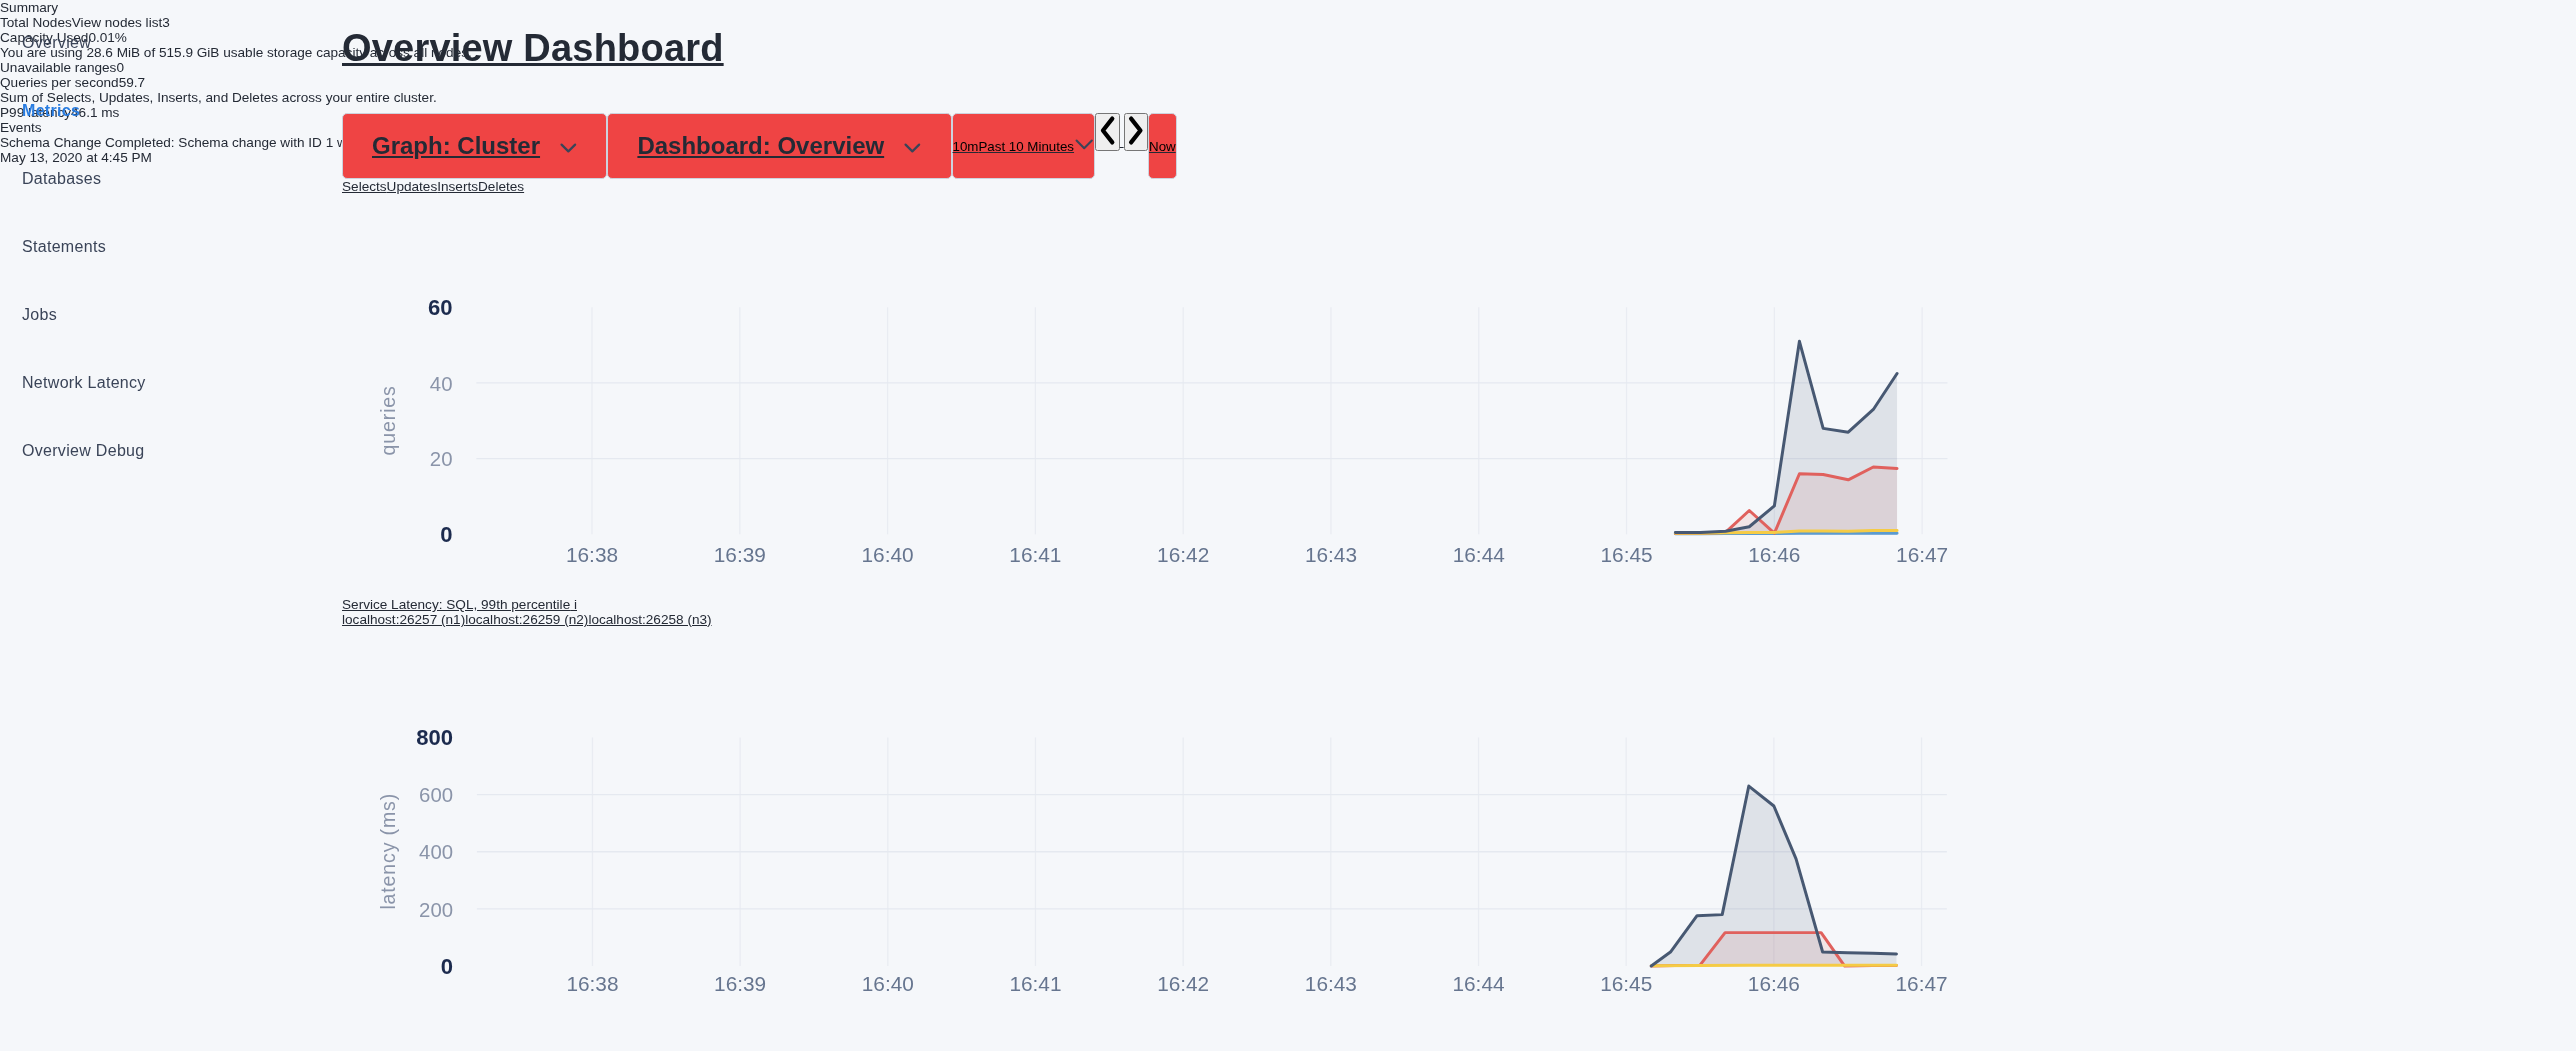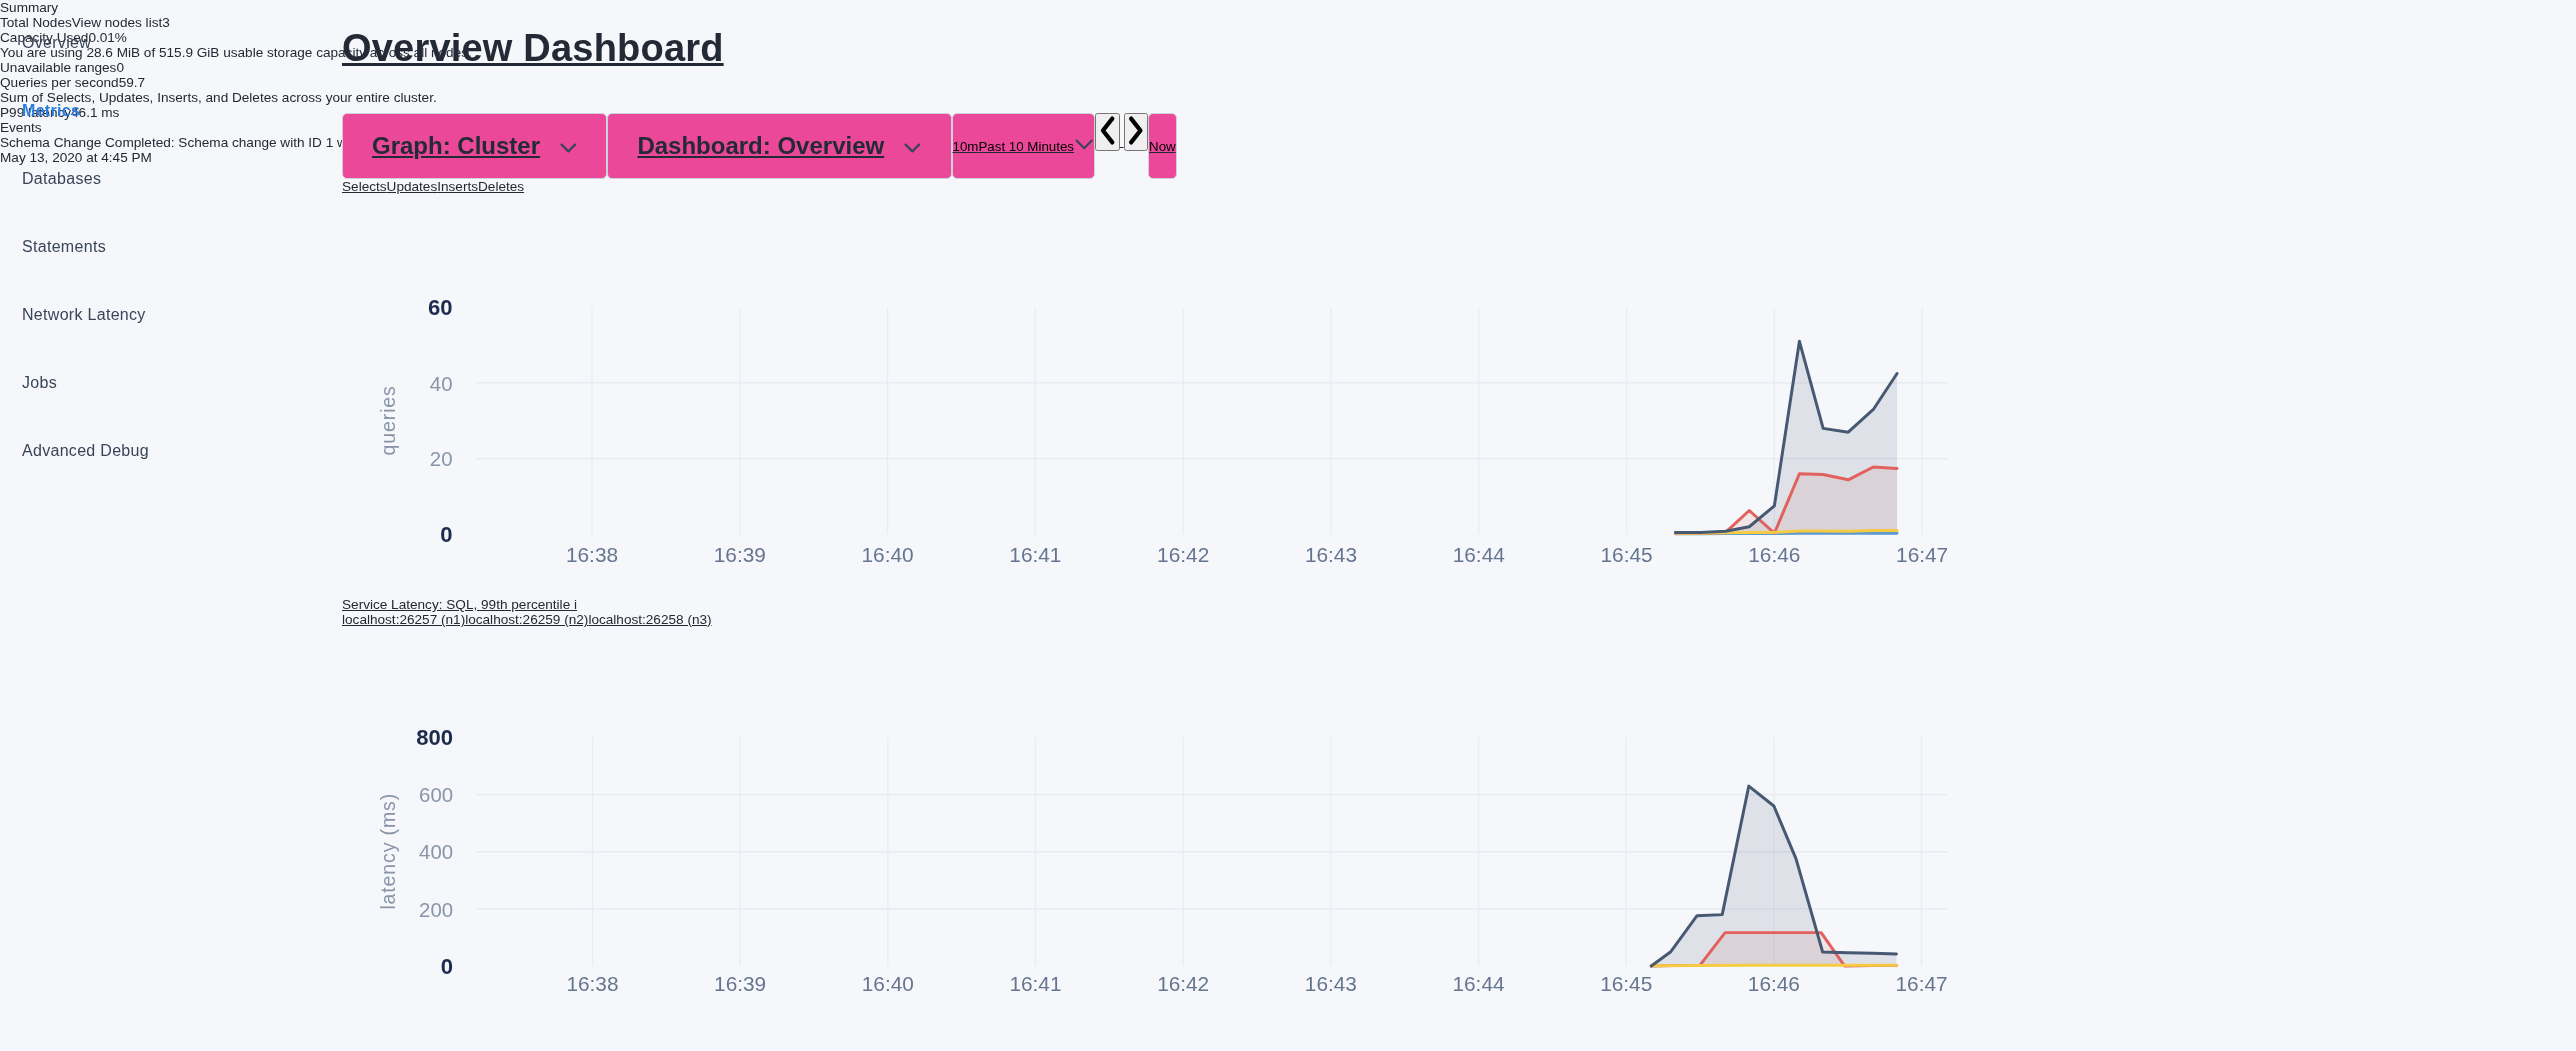--- a/index.html
+++ b/index.html
@@ -11,21 +11,21 @@
   .sidebar { position:absolute; left:0; top:0; width:340px; height:100%; padding:8.5px 0 0 22px; }
   .sidebar ul { list-style:none; }
   .sidebar li { height:68px; display:flex; align-items:center; font-size:16px; font-weight:500; color:#3A4458; letter-spacing:0.3px; cursor:pointer; }
   .sidebar li.active { color:#2A7DE1; font-weight:700; }
 
   
   .content { position:absolute; left:342px; top:0; width:1648px;text-decoration:underline; }
   h1.page-title { margin-top:27px; font-size:38px; font-weight:700; color:#242A35; letter-spacing:0.2px; }
 
   .toolbar { margin-top:43px; height:66px; display:flex; align-items:stretch; }
-  .btnish { background:#ec4899; border:1.7px solid #CDD3DE; border-radius:5.1px; display:flex; align-items:center; cursor:pointer; }
+  .btnish { background:#ef4444; border:1.7px solid #CDD3DE; border-radius:5.1px; display:flex; align-items:center; cursor:pointer; }
   .dropdown { padding:0 29px; font-size:24px; font-weight:700; color:#242A35; }
   .dropdown .chev { margin-left:18.7px; color:#47506' }
   .chev svg { display:block; }
   .dd-graph { width:245px; justify-content:center; }
   .dd-dash  { margin-left:41px; width:316px; justify-content:center; }
   .tb-divider { width:1.7px; background:#D9DEE6; margin:0 0 0 51px; }
   .time-picker { margin-left:40px; width:710px; padding:0 31px 0 15.3px; position:relative; }
   .time-badge { background:#DEE3EE; border-radius:4.3px; padding:6.8px 12px; font-size:22px; font-weight:700; color:#242A35; }
   .time-label { margin-left:25.5px; font-size:24px; font-weight:700; color:#242A35; }
   .time-picker .chev { position:absolute; right:31px; top:50%; transform:translateY(-50%); color:#3A4458; }
@@ -75,23 +75,23 @@
 <body>
 
 <div class="page">
 
   <nav class="sidebar">
     <ul>
         <li class="">Overview</li>
         <li class="active">Metrics</li>
         <li class="">Databases</li>
         <li class="">Statements</li>
+        <li class="">Jobs</li>
         <li class="">Network Latency</li>
-        <li class="">Jobs</li>
-        <li class="">Advanced Debug</li>
+        <li class="">Overview Debug</li>
       </ul>
   </nav>
 
   <main class="content">
     <h1 class="page-title">Overview Dashboard</h1>
 
     <div class="toolbar">
       <button class="btnish dropdown dd-graph">
         <span>Graph: Cluster</span>
         <span class="chev">

